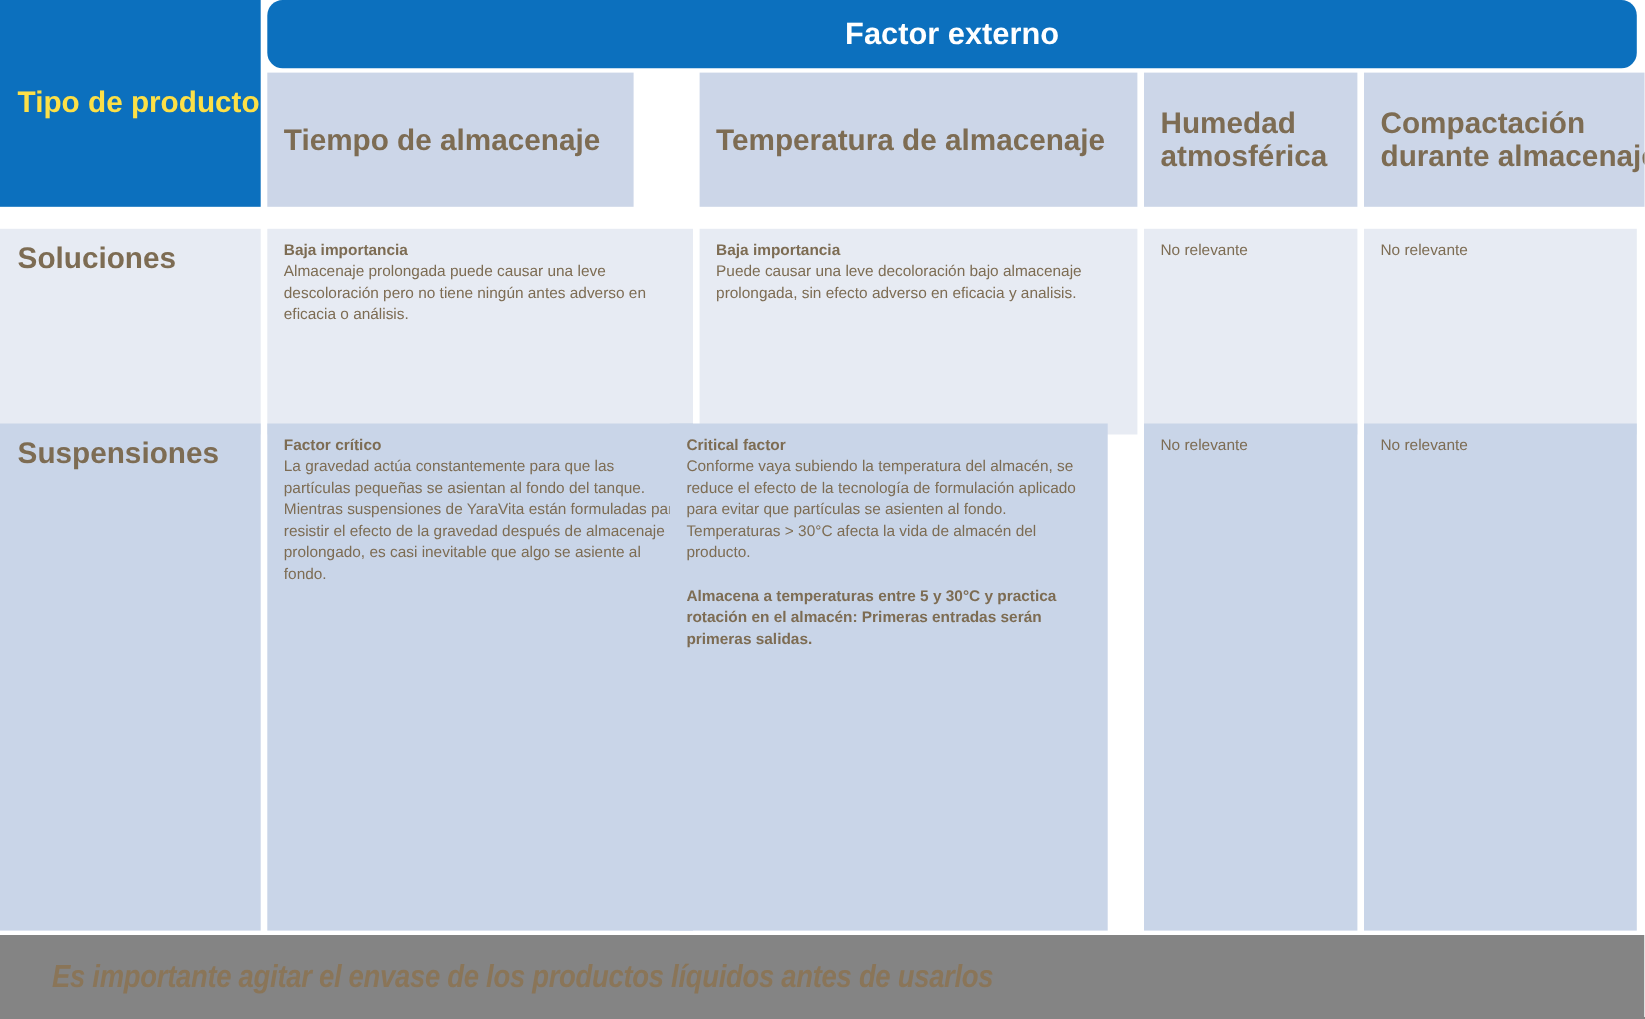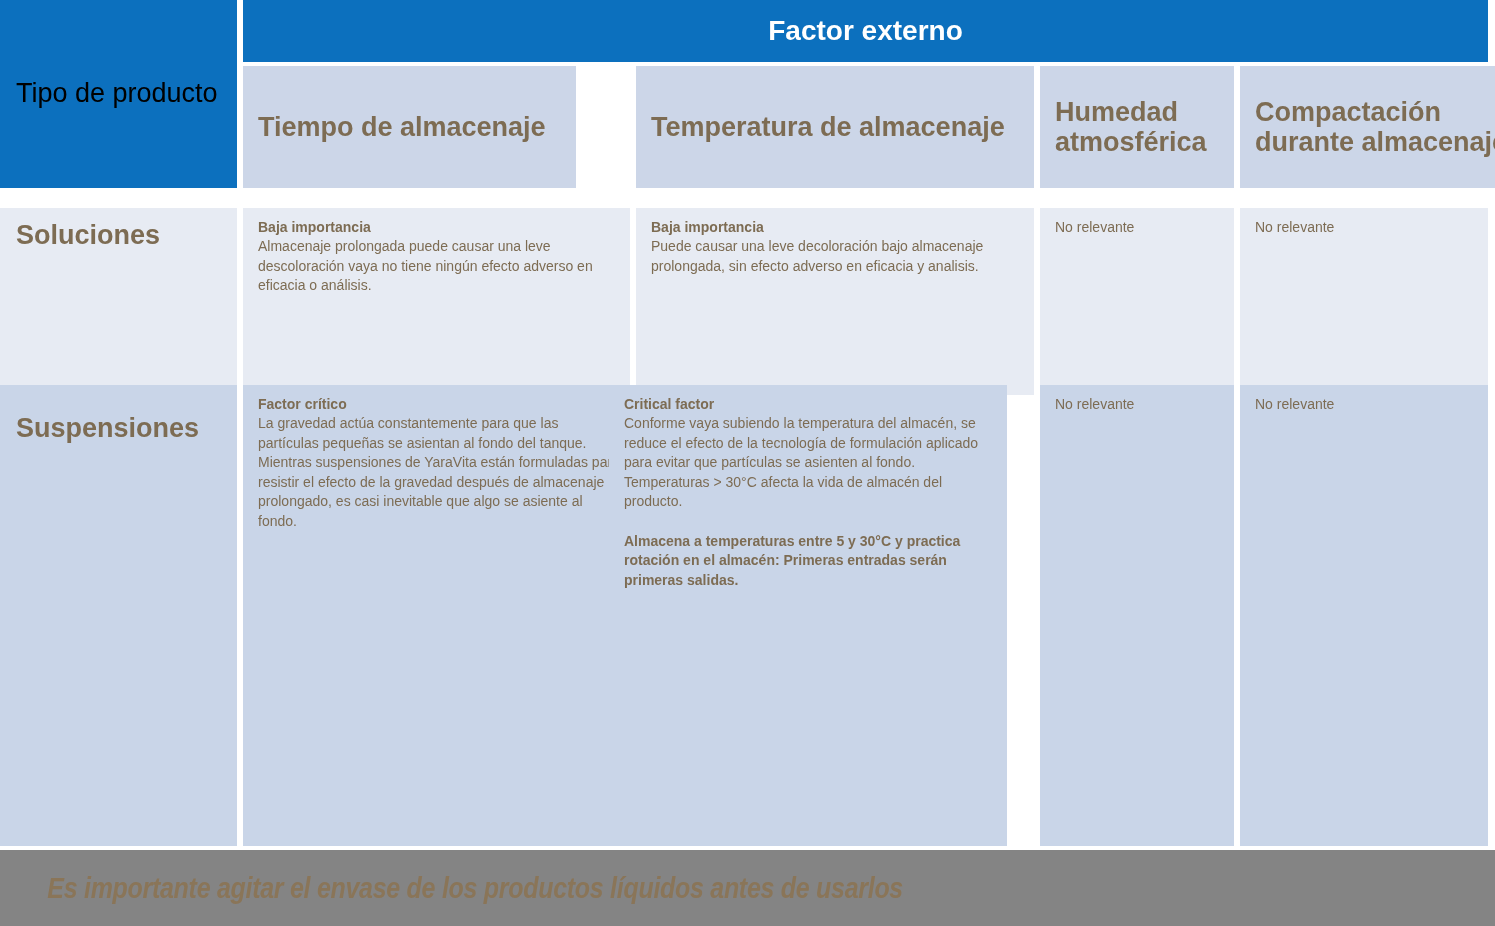--- a/index.html
+++ b/index.html
@@ -30,41 +30,42 @@
   .cell {
     position: absolute;
     overflow: hidden;
   }
 
   
   .corner {
     left: 0; top: 0;
     width: 237px; height: 188px;
     background: #0C70BE;
-    color: #000000;
-    font-weight: normal;
+    color: #fde047;
+    font-weight: bold;
     font-size: 27px;
     line-height: 1.16;
     padding: 0 0 0 16px;
     display: flex;
     flex-direction: column;
     justify-content: center;
   }
 
   
   .banner {
     left: 243px; top: 0;
     width: 1245px; height: 62px;
     background: #0C70BE;
     color: #ffffff;
     font-weight: bold;
     font-size: 28px;
     display: flex;
     align-items: center;
     justify-content: center;
+    border-radius: 14px;
   }
 
   
   .hdr {
     top: 66px;
     height: 122px;
     background: #CCD6E8;
     color: #7D6C53;
     font-weight: bold;
     font-size: 27px;
@@ -101,21 +102,21 @@
   .r2 {
     top: 385px;
     height: 461px;
     background: #C9D5E8;
   }
   .r2.c0 {
     left: 0; width: 237px;
     color: #7D6C53;
     font-weight: bold;
     font-size: 27px;
-    padding: 28px 0 0 16px;
+    padding: 12px 0 0 16px;
   }
   .r2.c1 { left: 243px;  width: 387px; }
   .r2.c2 { left: 609px;  width: 398px; }
   .r2.c3 { left: 1040px; width: 194px; }
   .r2.c4 { left: 1240px; width: 248px; }
 
   
   .body-cell {
     color: #7D6C53;
     font-size: 14px;
@@ -164,21 +165,21 @@
 
     <div class="cell hdr h1">Tiempo de almacenaje</div>
     <div class="cell hdr h2">Temperatura de almacenaje</div>
     <div class="cell hdr h3">Humedad atmosférica</div>
     <div class="cell hdr h4">Compactación durante almacenaje</div>
 
     <div class="cell r1 c0">Soluciones</div>
 
     <div class="cell r1 c1 body-cell">
       <span class="lead">Baja importancia</span>
-      <span class="para">Almacenaje prolongada puede causar una leve descoloración vaya no tiene ningún efecto adverso en eficacia o análisis.</span>
+      <span class="para">Almacenaje prolongada puede causar una leve descoloración pero no tiene ningún antes adverso en eficacia o análisis.</span>
     </div>
 
     <div class="cell r1 c2 body-cell">
       <span class="lead">Baja importancia</span>
       <span class="para">Puede causar una leve decoloración bajo almacenaje prolongada, sin efecto adverso en eficacia y analisis.</span>
     </div>
 
     <div class="cell r1 c3 body-cell">No relevante</div>
 
     <div class="cell r1 c4 body-cell">No relevante</div>

